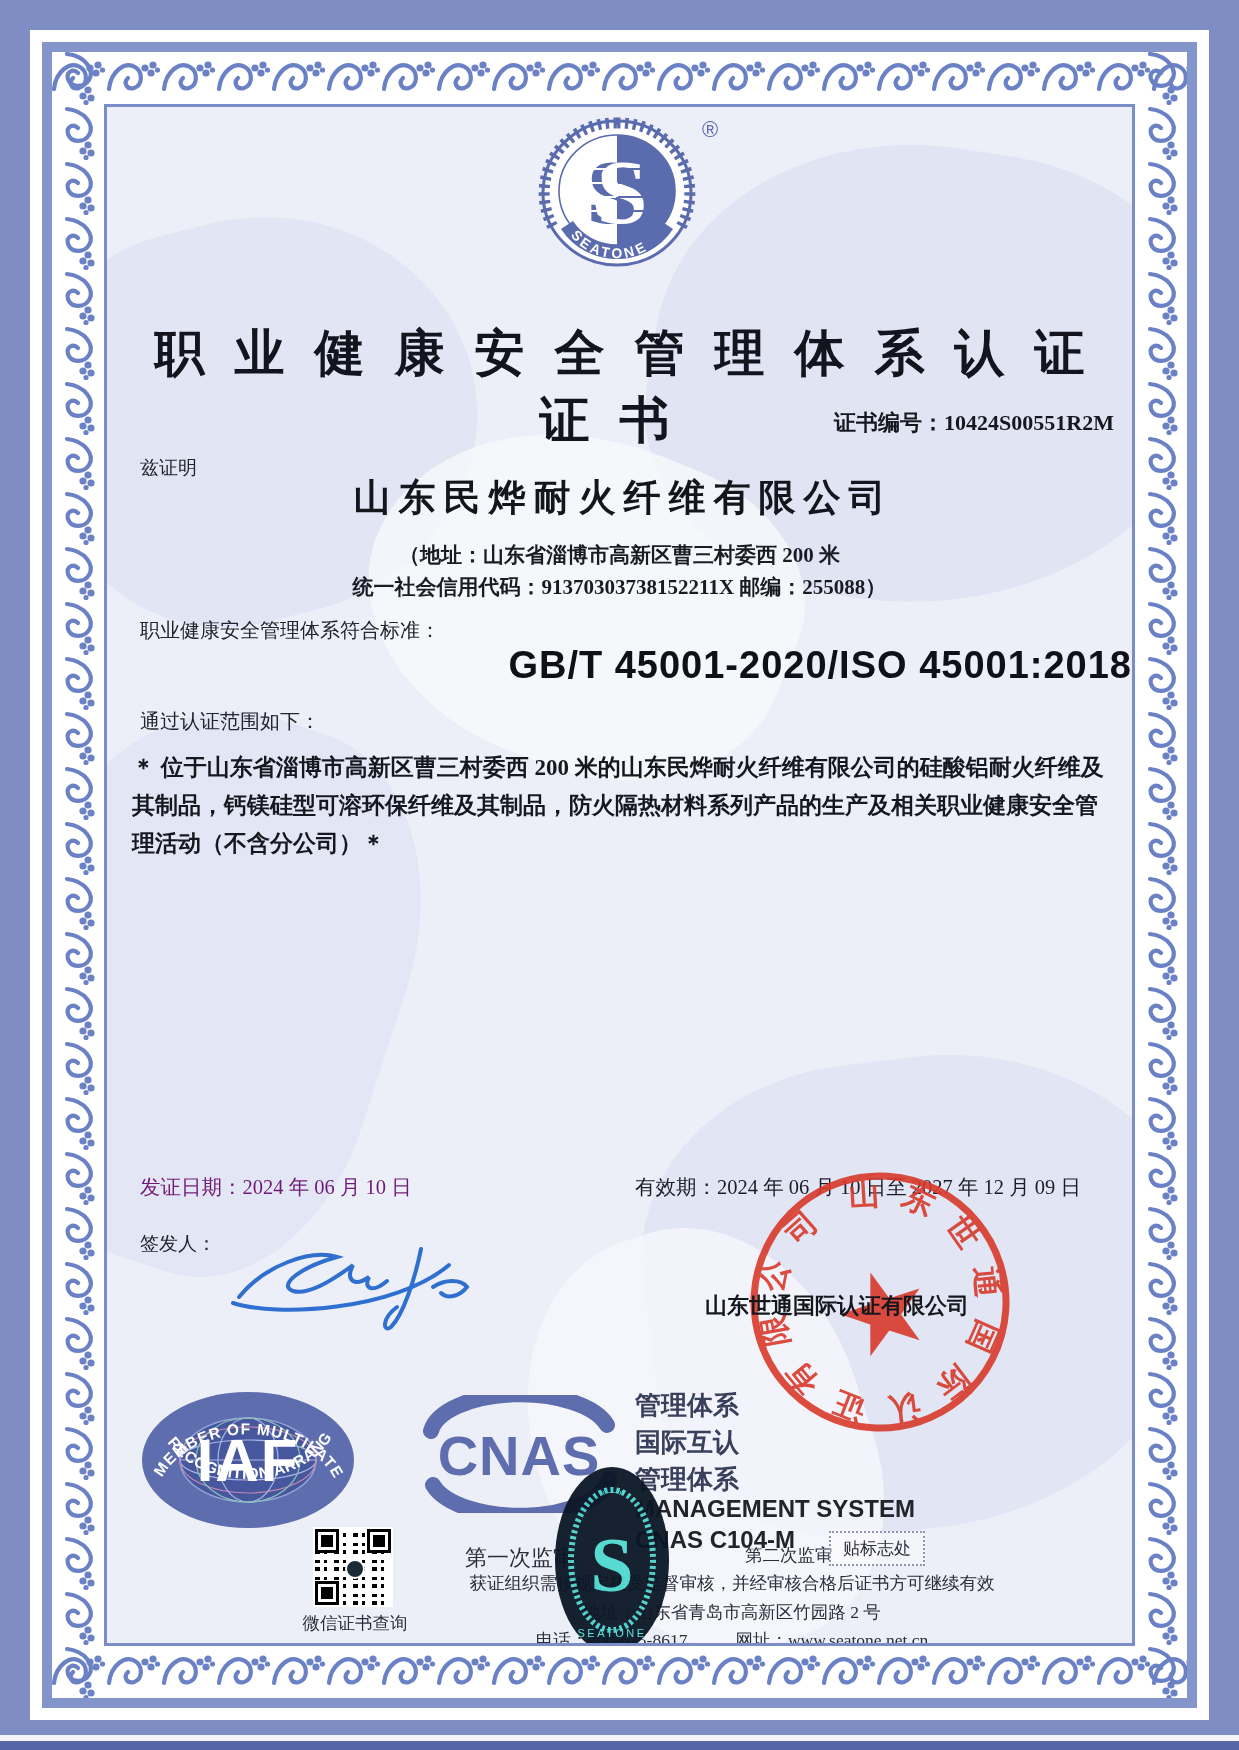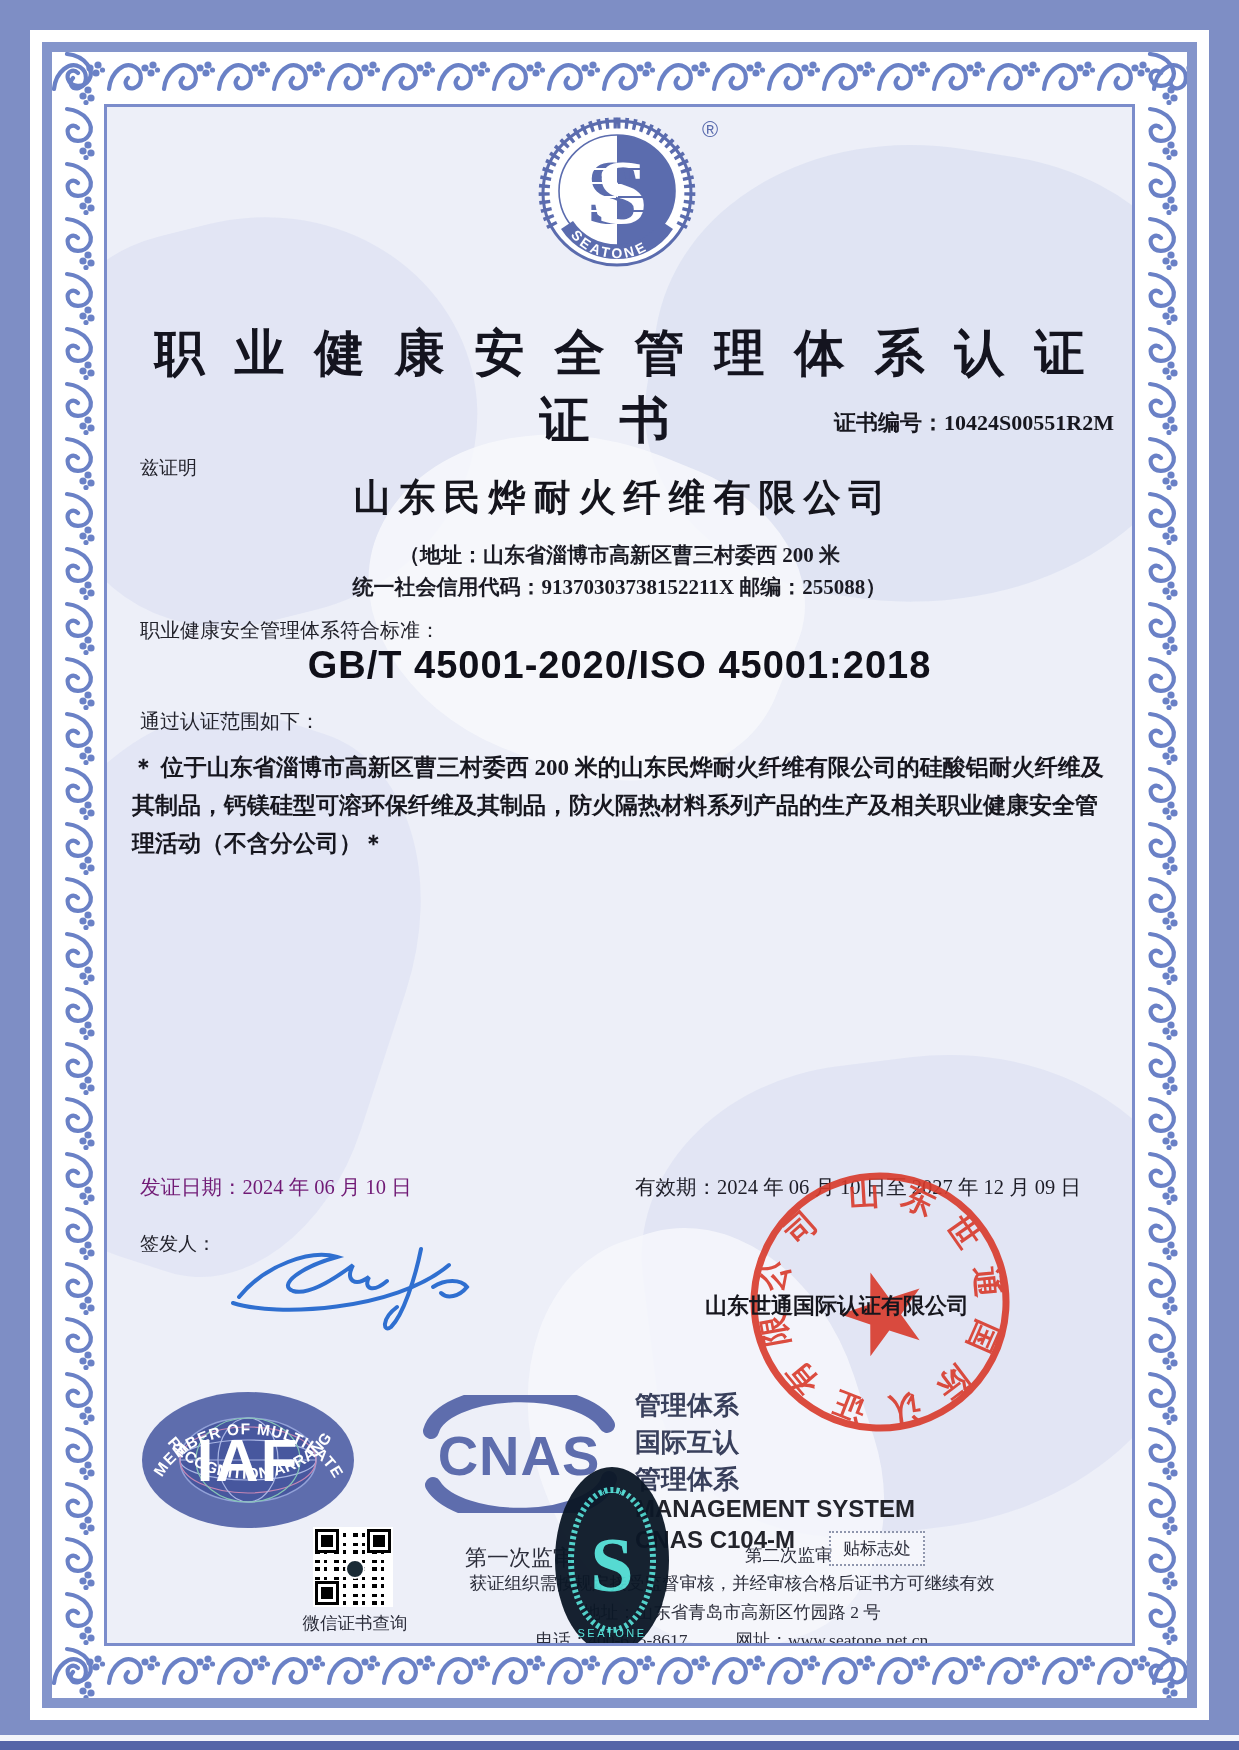--- a/index.html
+++ b/index.html
@@ -31,21 +31,21 @@
   .abs{position:absolute;}
   .ctr{left:0;right:0;text-align:center;}
   .logo-wrap{left:50%;transform:translateX(-50%);top:4px;width:200px;height:172px;}
   .title{top:213px;font-size:50px;font-weight:700;color:#14141f;letter-spacing:30px;text-indent:30px;}
   .certno{top:301px;right:18px;font-size:22px;font-weight:700;color:#17171f;text-align:center;}
   .certify{left:33px;top:348px;font-size:19px;color:#23232c;}
   .company{top:366px;font-size:37px;font-weight:700;color:#15151d;letter-spacing:8px;text-indent:8px;}
   .addr1{top:434px;font-size:21px;font-weight:700;color:#1b1b24;text-align:center;}
   .addr2{top:466px;font-size:21px;font-weight:700;color:#1b1b24;}
   .stdlabel{left:33px;top:510px;font-size:20px;color:#23232c;}
-  .standard{top:537px;font-size:38px;font-weight:600;color:#101019;font-family:"Liberation Sans","DejaVu Sans",sans-serif;letter-spacing:1px;}
+  .standard{top:537px;font-size:38px;font-weight:600;color:#101019;font-family:"Liberation Sans","DejaVu Sans",sans-serif;letter-spacing:1px;text-align:right;}
   .scopelabel{left:33px;top:601px;font-size:20px;color:#23232c;}
   .scope{left:25px;top:642px;width:975px;font-size:23px;font-weight:600;line-height:38px;color:#17171f;text-align:left;}
   .disclaimer{left:22px;top:918px;width:990px;font-size:17.5px;font-weight:500;line-height:40px;color:#2b2d3a;}
   .issue{left:33px;top:1066px;font-size:20.5px;color:#701a75;}
   .valid{left:528px;top:1066px;font-size:20.5px;color:#1d1d27;}
   .signer{left:33px;top:1124px;font-size:19px;color:#23232c;}
   .signature{left:118px;top:1128px;width:290px;height:110px;}
   .stamp{left:636px;top:1058px;width:274px;height:274px;opacity:.9;}
   .issuer{left:505px;top:1184px;width:450px;text-align:center;font-size:22px;font-weight:600;color:#16161d;z-index:5;}
   .iaf{left:32px;top:1282px;width:218px;height:142px;}

